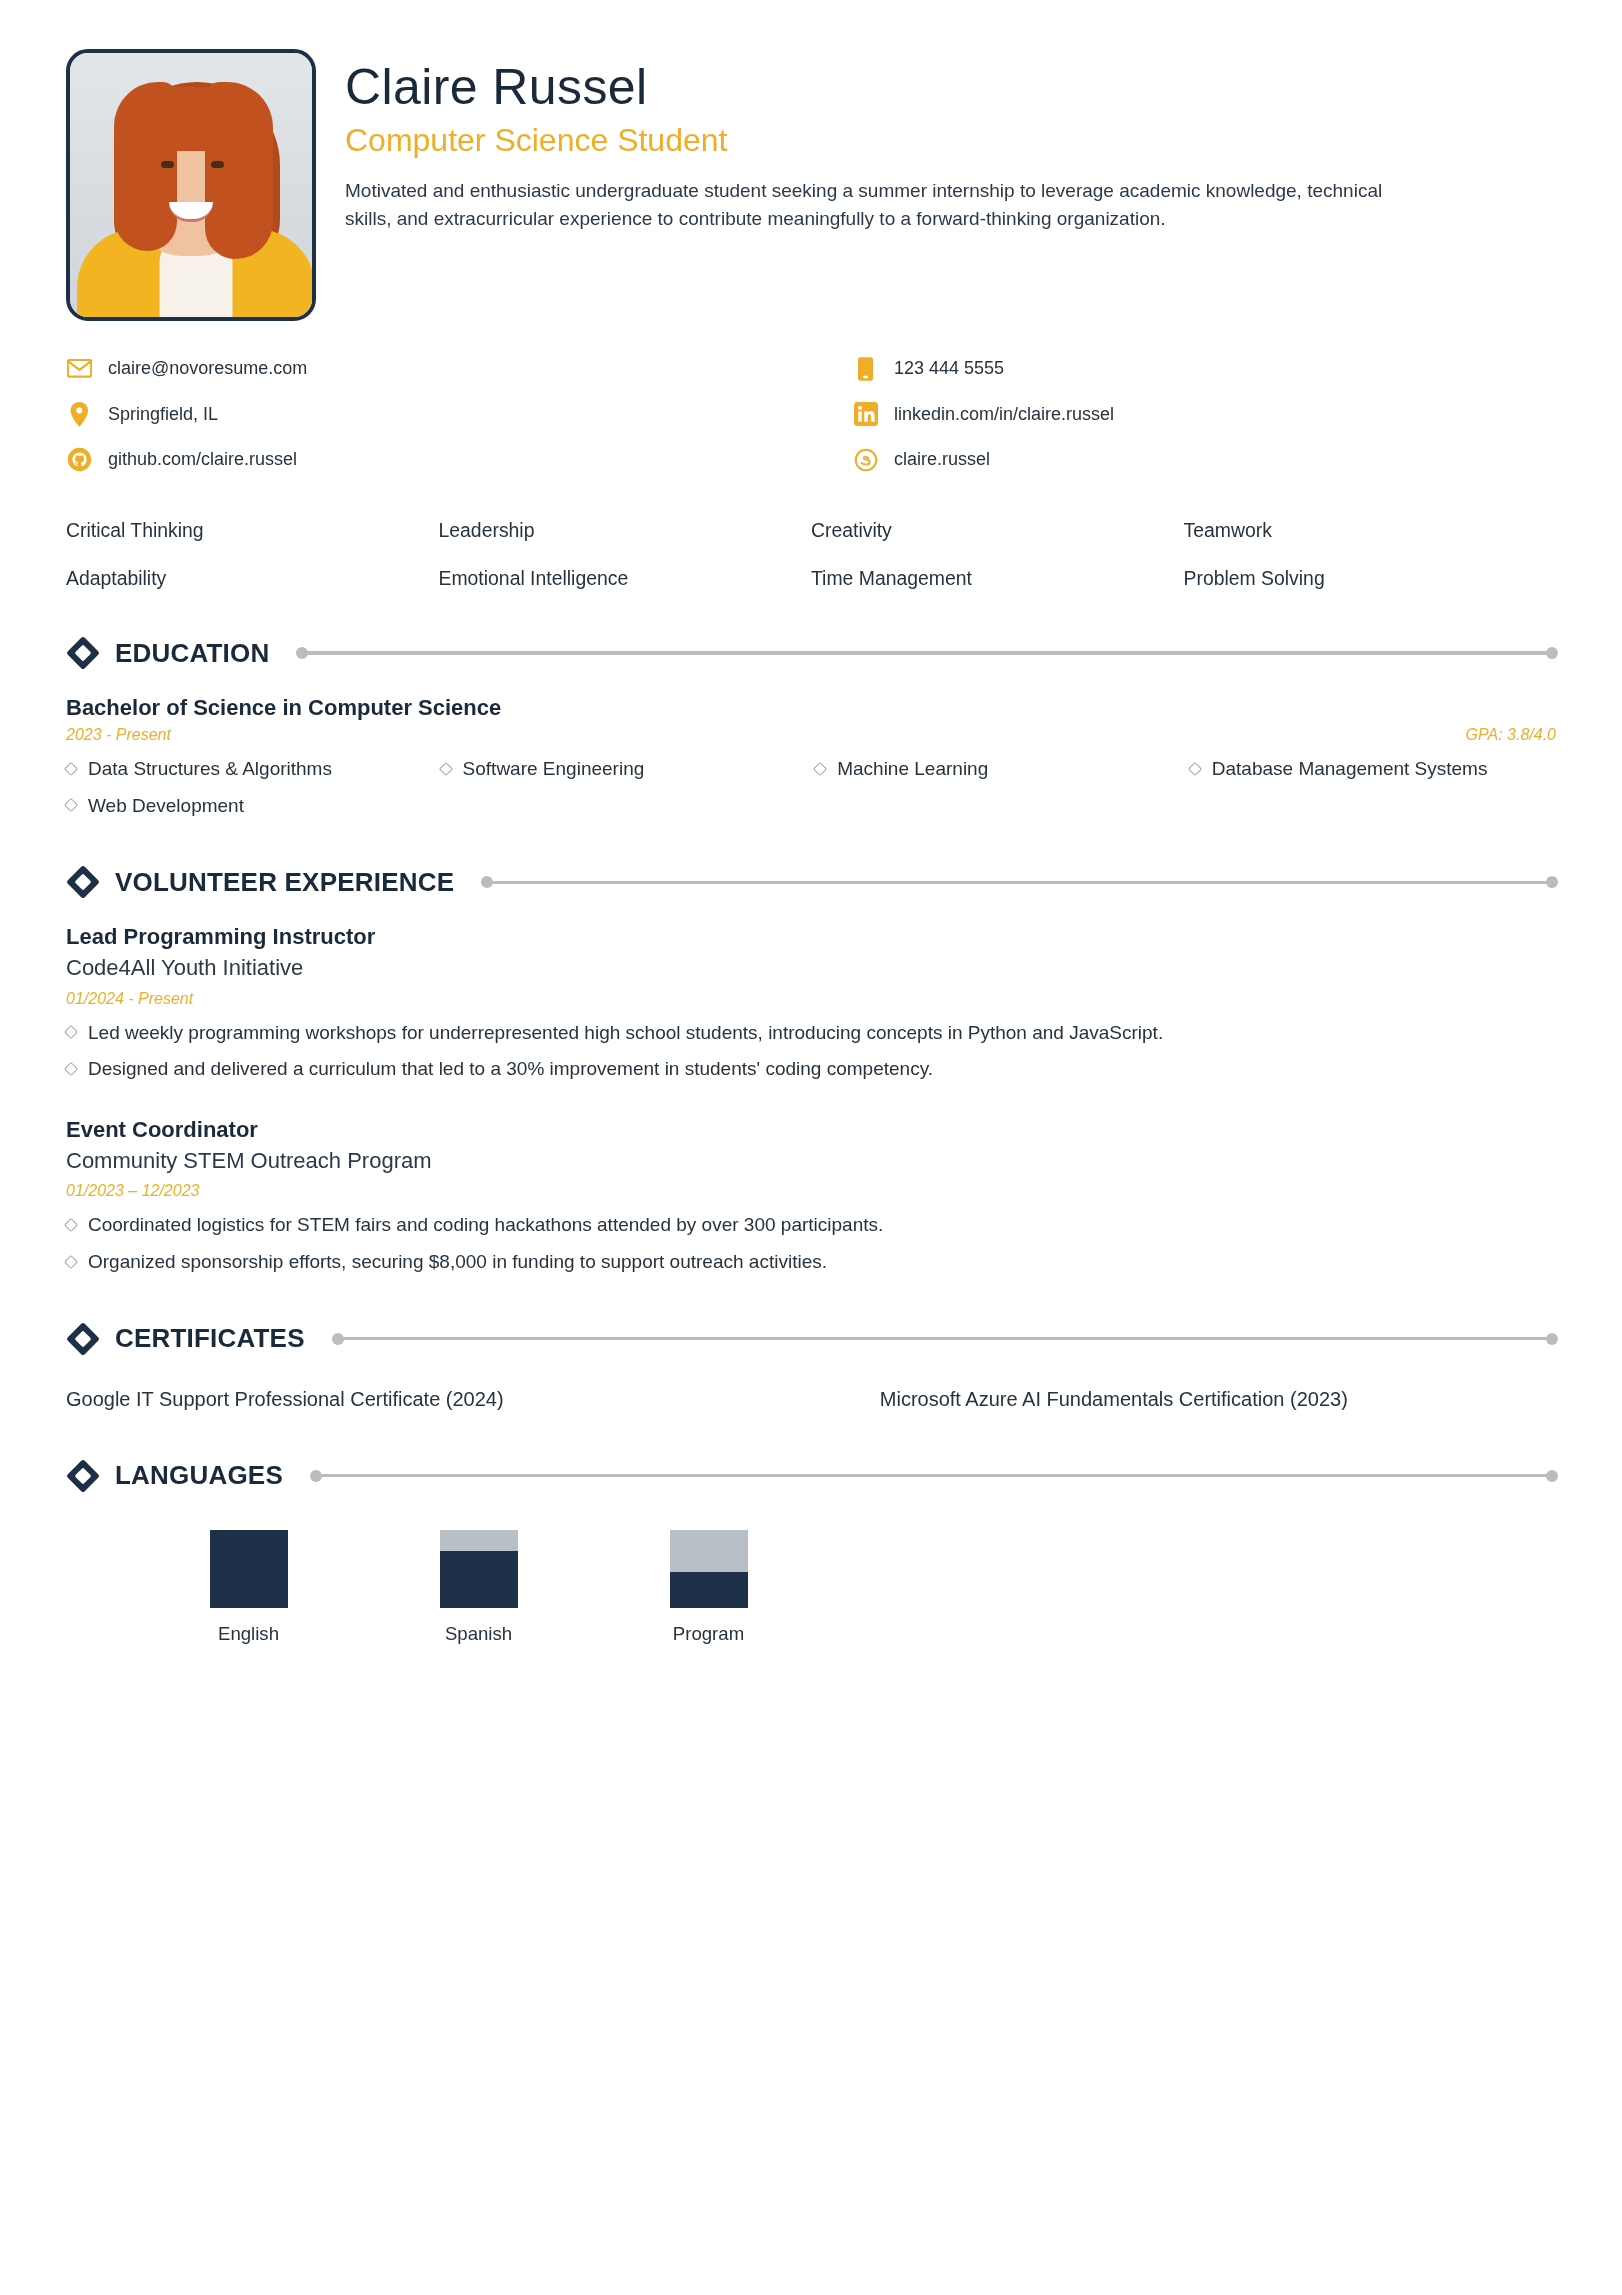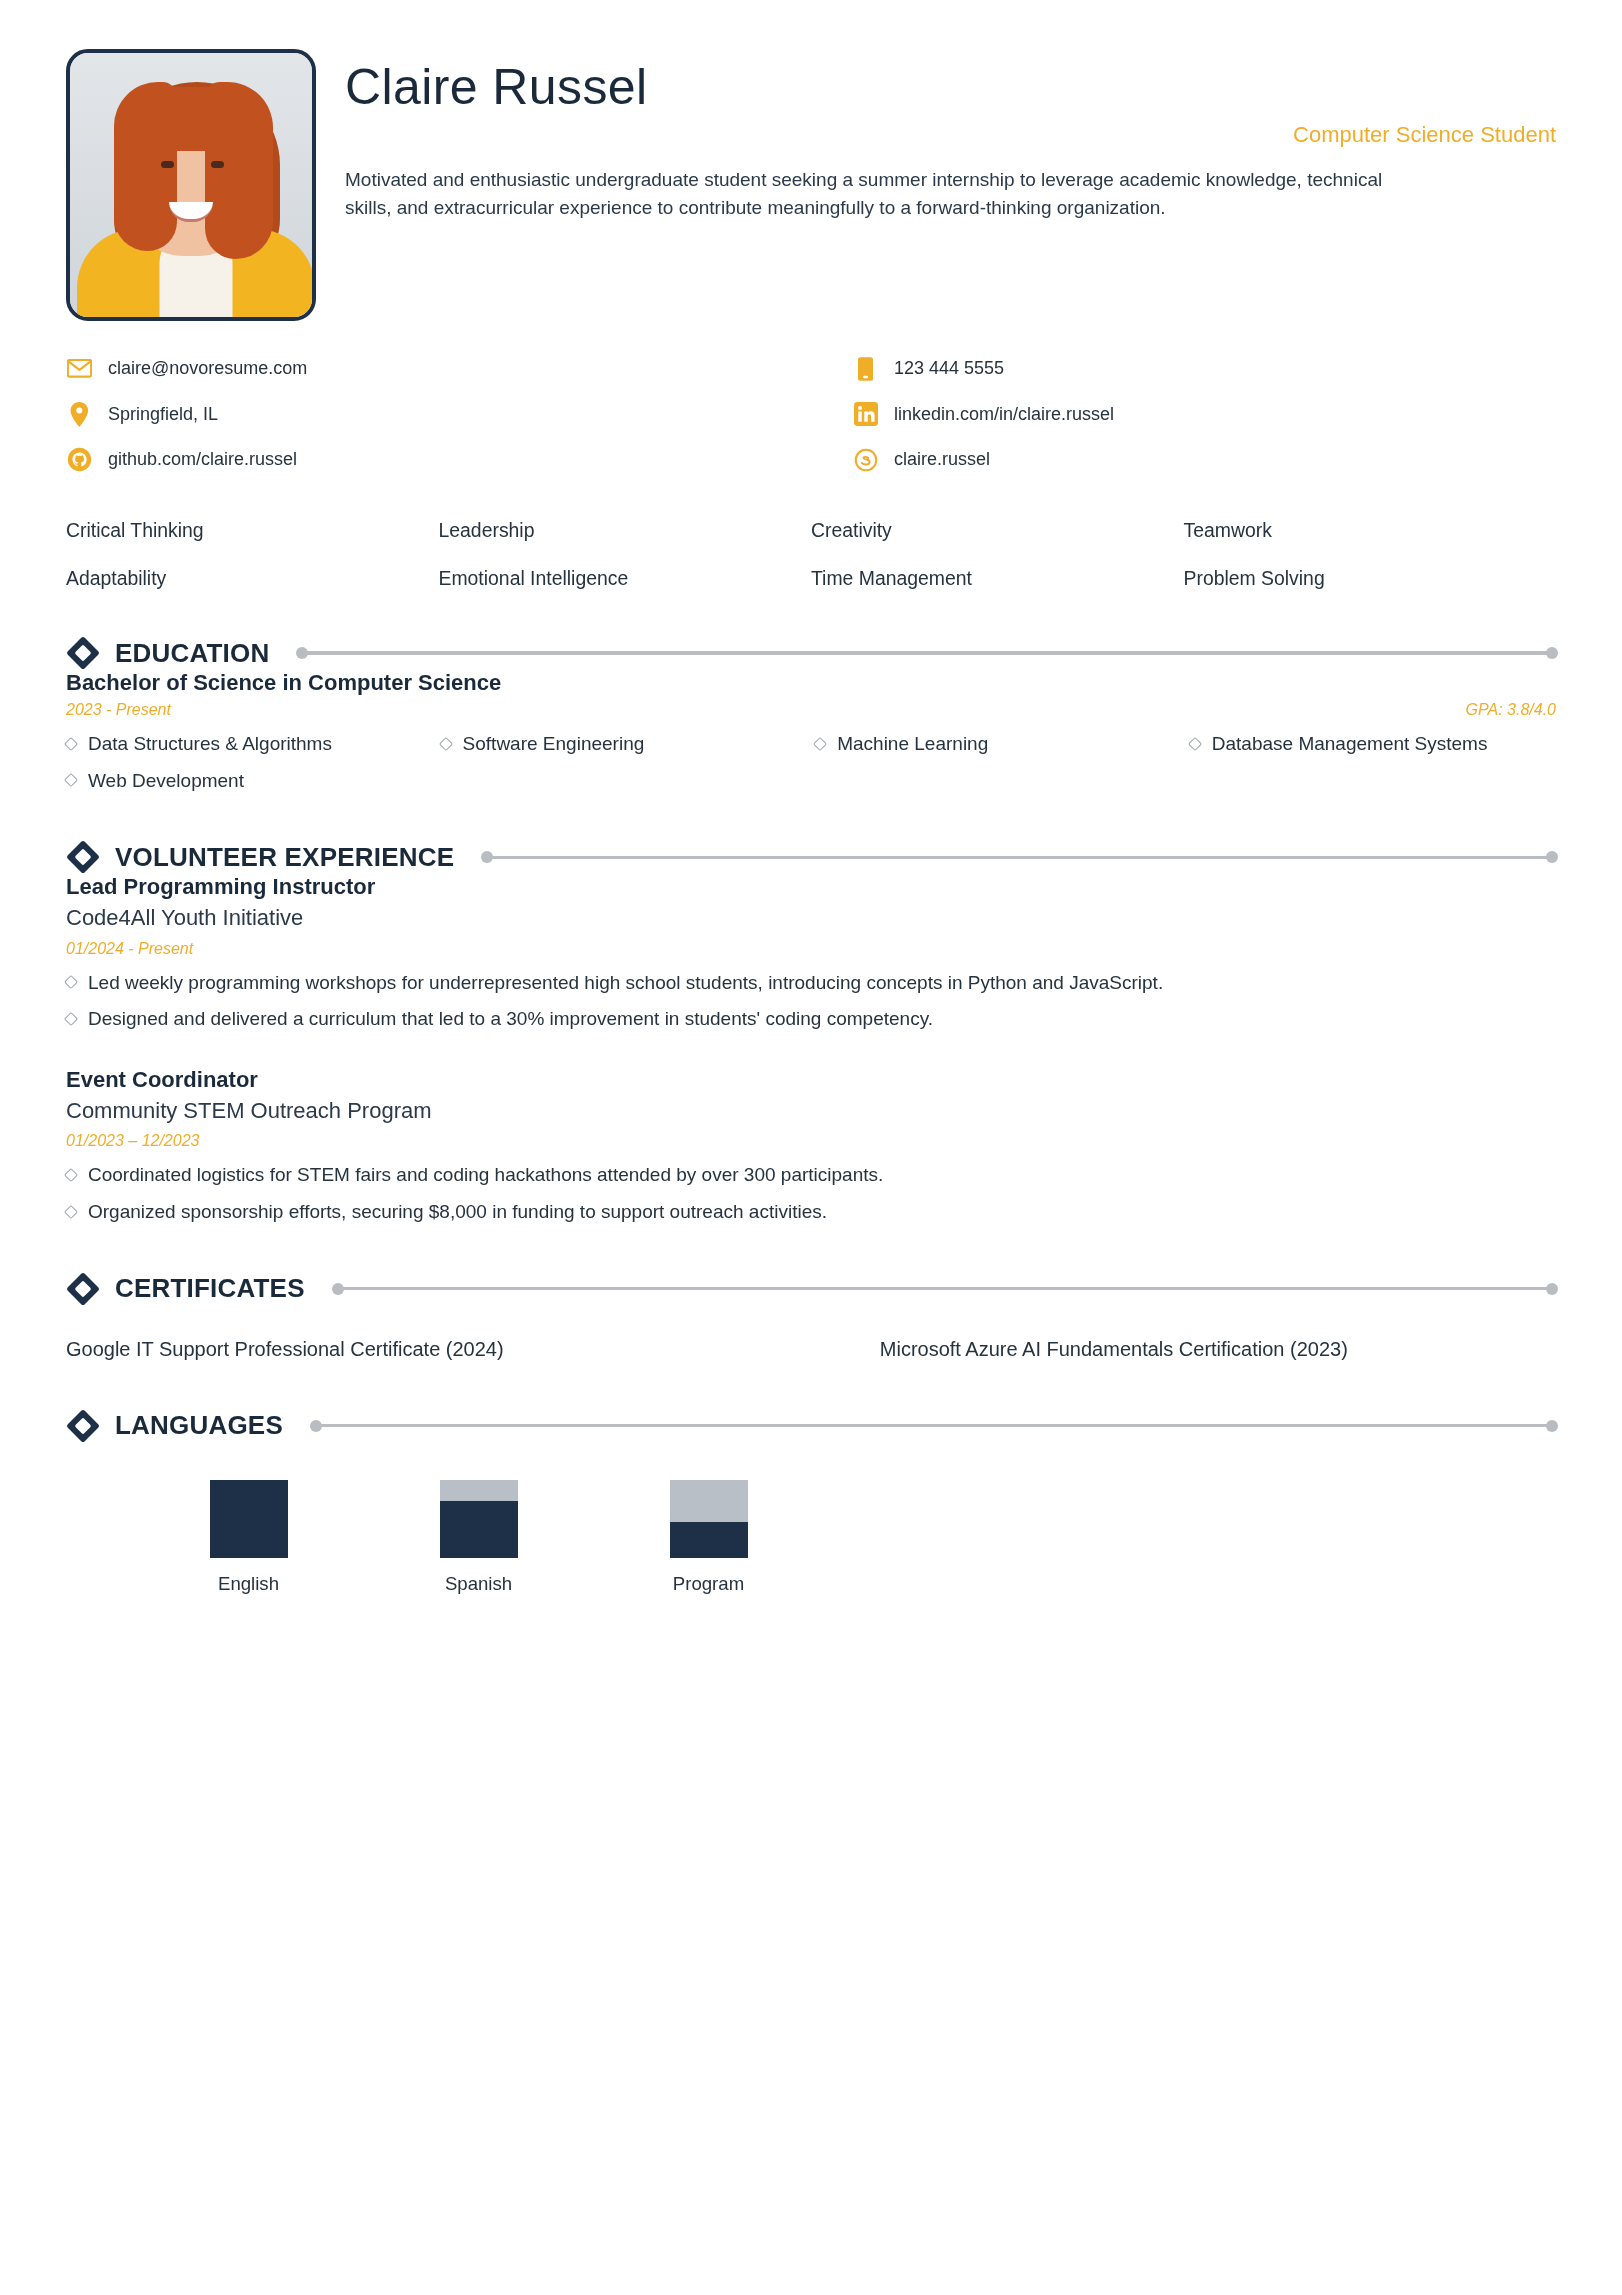--- a/index.html
+++ b/index.html
@@ -85,25 +85,24 @@
   .head-text { flex: 1 1 auto; padding-top: 12px; }
   .name {
     font-size: 50px;
     font-weight: 400;
     letter-spacing: 0.4px;
     color: #1b2a3b;
     line-height: 1.05;
     margin: 0 0 8.4px 0;
   }
   .job-title {
-    font-size: 22px;
+    font-size: 32px;
     color: #f0ad28;
     margin: 0 0 18.6px 0;
     font-weight: 400;
-    text-align: right;
   }
   .summary {
     font-size: 19px;
     line-height: 1.45;
     color: #2b3949;
     max-width: 1065px;
     margin: 0;
   }
 
   
@@ -186,21 +185,21 @@
   .skills-grid {
     margin-top: 27px;
     display: grid;
     grid-template-columns: repeat(4, 1fr);
     row-gap: 25px;
     font-size: 19.4px;
     color: #26333f;
   }
 
   
-  .entry { }
+  .entry { margin-top: 25px; }
   .entry-title {
     font-size: 22px;
     font-weight: 700;
     color: #1b2a3b;
     margin: 0 0 5px 0;
   }
   .entry-org {
     font-size: 22px;
     font-weight: 400;
     color: #2b3949;

